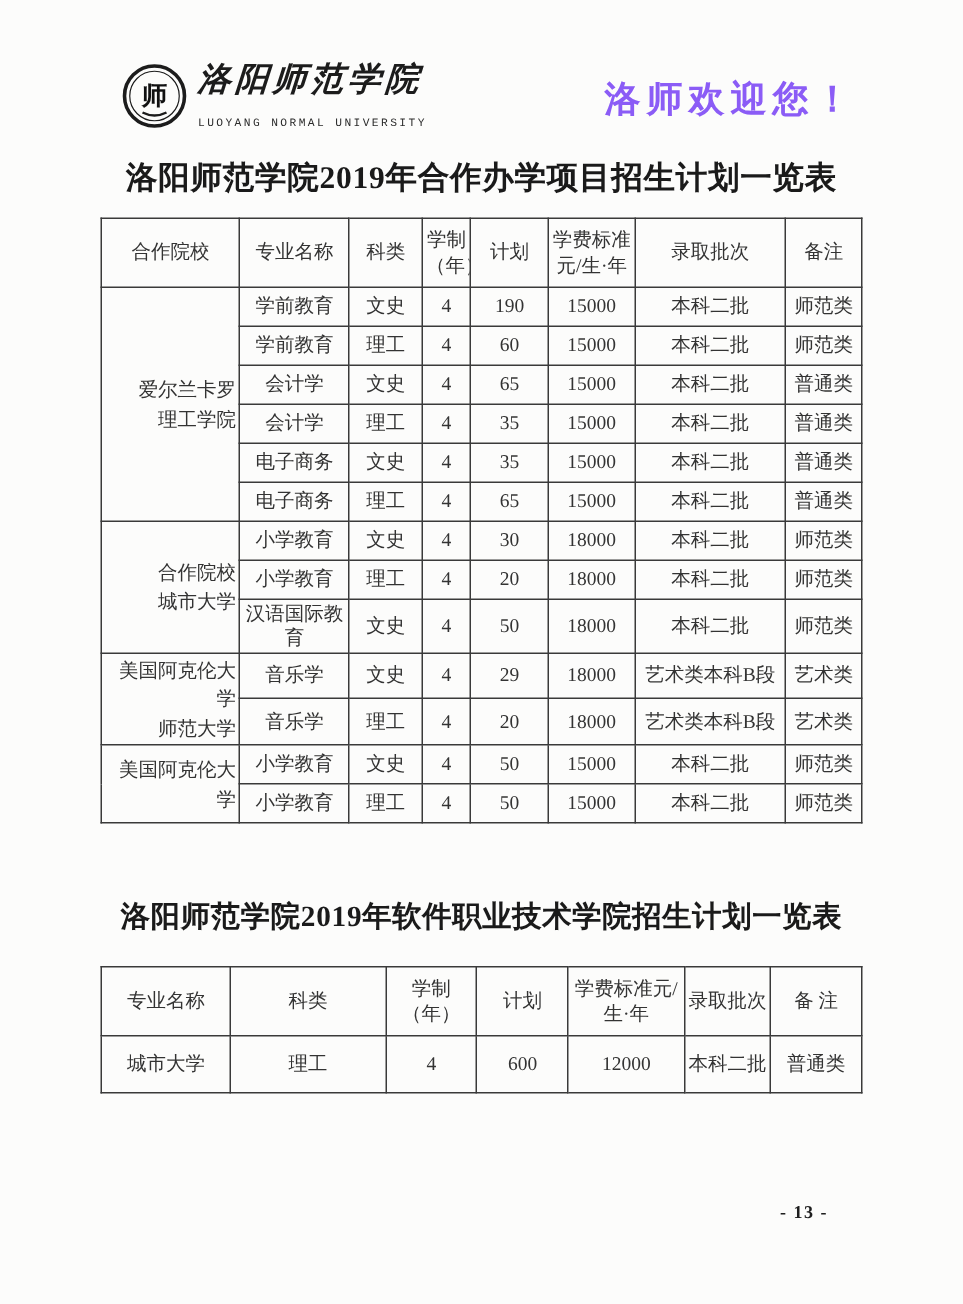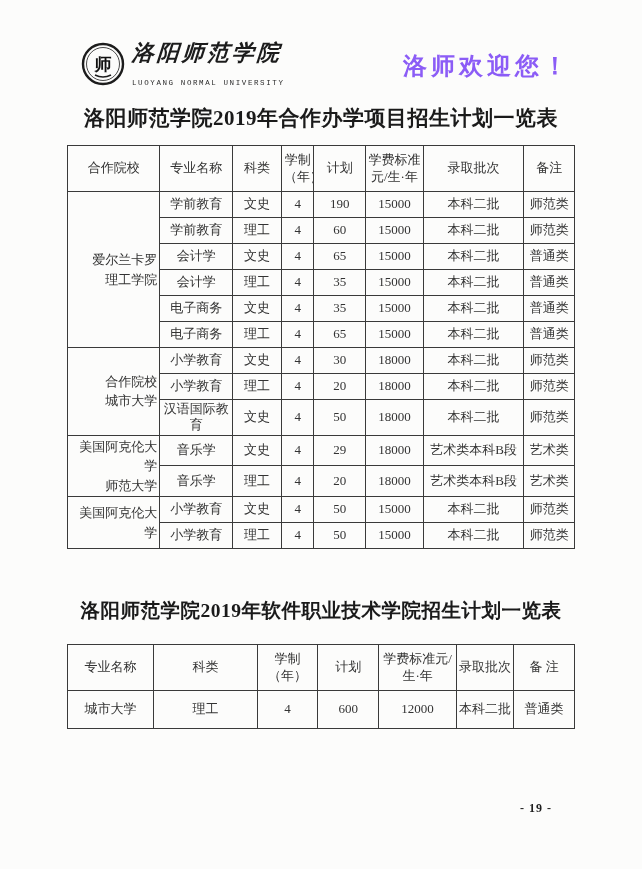--- a/index.html
+++ b/index.html
@@ -310,13 +310,13 @@
           <td>600</td>
           <td>12000</td>
           <td>本科二批</td>
           <td>普通类</td>
         </tr>
       </tbody>
   </table>
 
 </div>
 
-<div class="page-number">- 19 -</div>
+<div class="page-number">- 13 -</div>
 
 </body></html>

